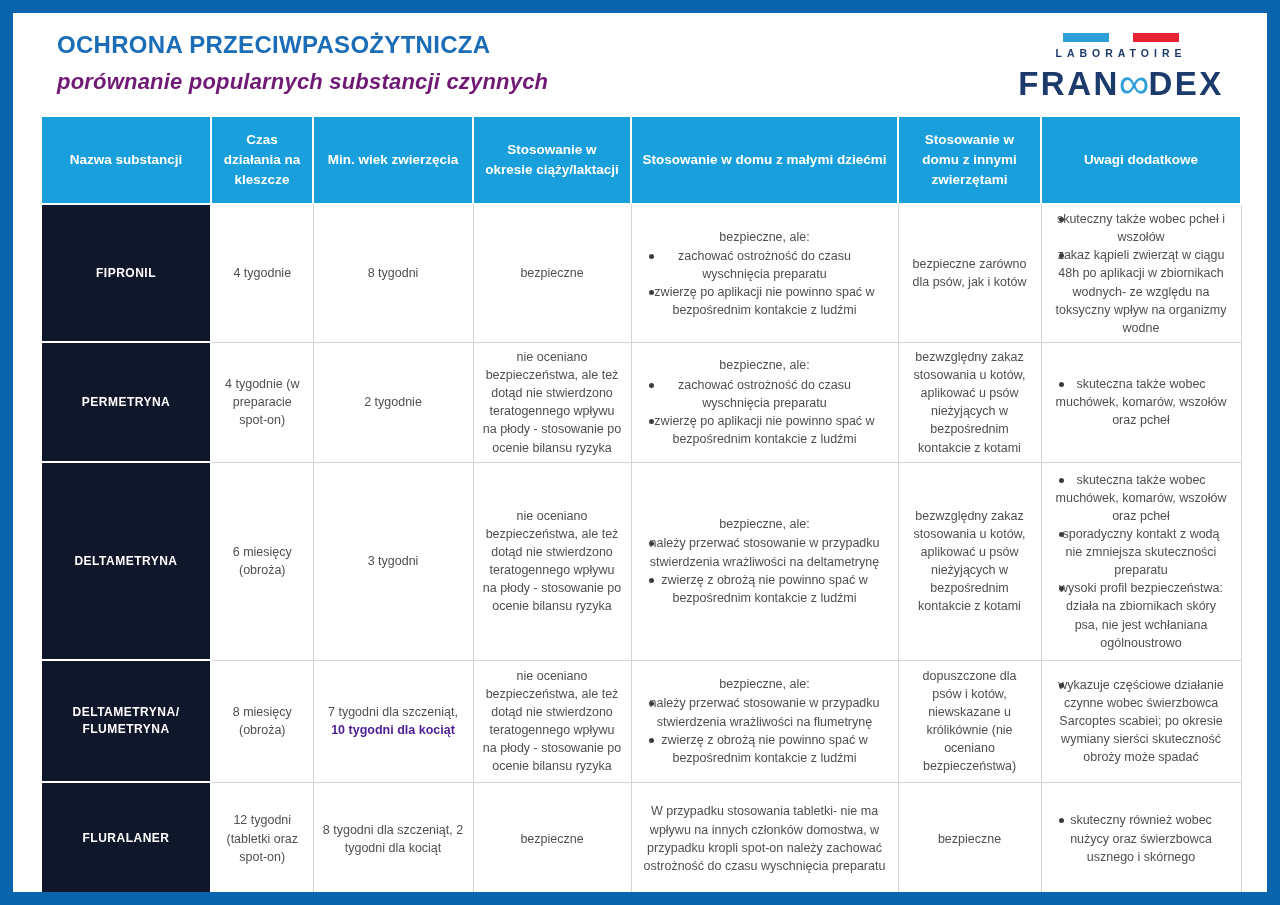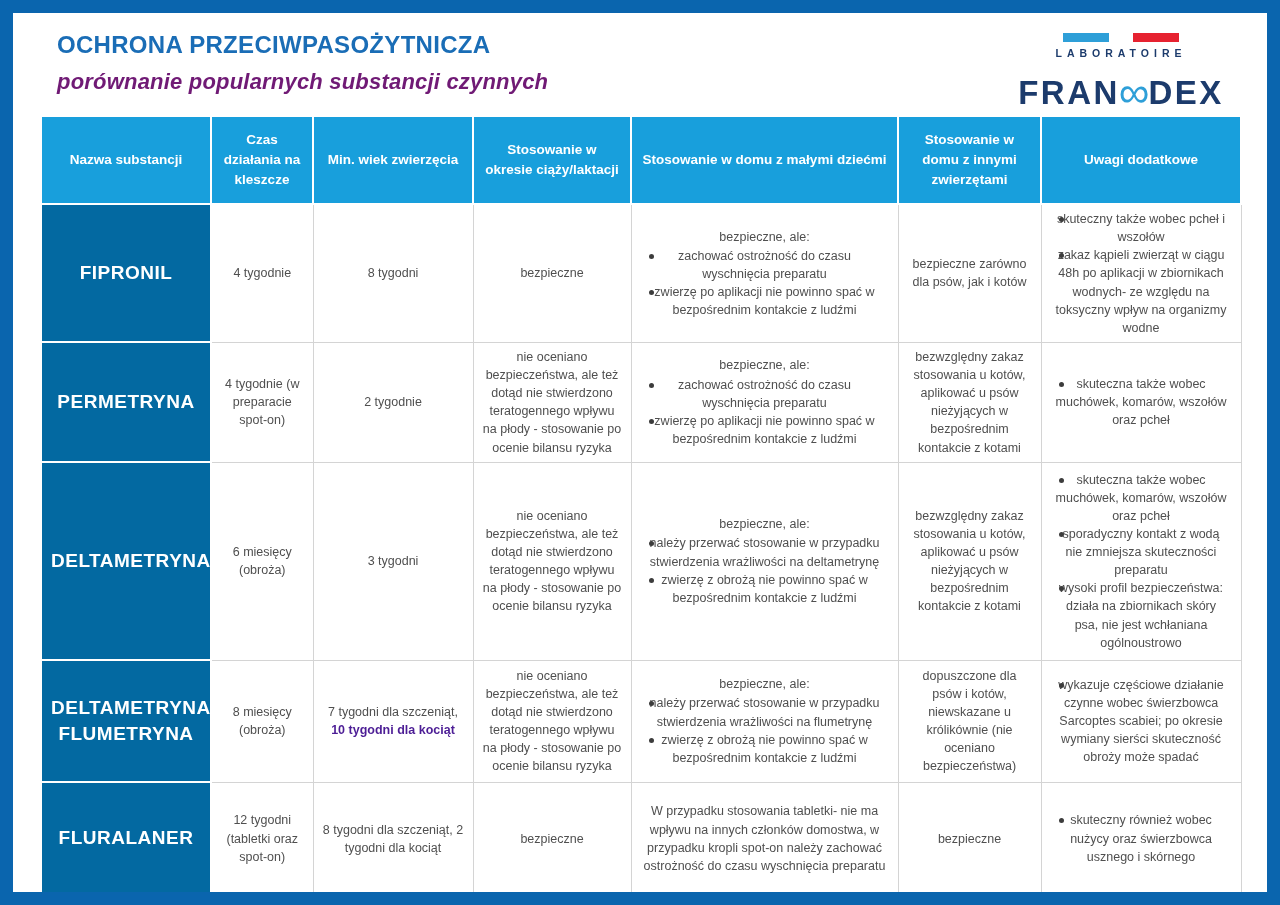--- a/index.html
+++ b/index.html
@@ -18,38 +18,38 @@
   }
   .page-subtitle {
     margin:0; font-size:22px; font-weight:bold; font-style:italic;
     color:#701a75; letter-spacing:0.2px;
   }
   .logo { width:230px; text-align:center; margin-right:4px; margin-top:8px; }
   .flag { display:flex; justify-content:center; gap:24px; }
   .flag .fb { width:46px; height:9px; background:#2e9fd8; }
   .flag .fr { width:46px; height:9px; background:#e62230; }
   .lab { margin-top:5px; font-size:10.5px; font-weight:bold; letter-spacing:5px; color:#1c3b6c; }
-  .brand { margin-top:17px; font-size:33px; font-weight:bold; color:#1c3b6c; line-height:1.05;
+  .brand { margin-top:8px; font-size:33px; font-weight:bold; color:#1c3b6c; line-height:1.05;
            display:flex; justify-content:center; align-items:center; }
   .brand .bt { letter-spacing:2.5px; }
   .brand .inf { color:#2e9fd8; font-size:43px; font-weight:normal; line-height:0; margin:0 -1px; position:relative; top:-1px; }
   
   table { border-collapse:collapse; table-layout:fixed; width:1200px; margin-top:0; }
   col.c1{width:170px} col.c2{width:102px} col.c3{width:160px} col.c4{width:158px}
   col.c5{width:267px} col.c6{width:143px} col.c7{width:200px}
   th {
     background:#189fdc; color:#fff; font-size:13.5px; font-weight:bold;
     border:2px solid #fff; padding:4px 8px; line-height:1.5; vertical-align:middle;
   }
   td {
     border:1px solid #d4d4d4; padding:5px 9px; text-align:center; vertical-align:middle;
     font-size:12.5px; color:#4f4f4f; line-height:1.45;
   }
   td.name {
-    background:#0369a1; color:#fff; font-size:19px; font-weight:bold;
+    background:#0f172a; color:#fff; font-size:12px; font-weight:bold;
     border:2px solid #fff; letter-spacing:0.5px; white-space:pre-line; line-height:1.4;
   }
   tr.hdr { height:88px; }
   tr.r0 { height:137px; } tr.r1 { height:112px; } tr.r2 { height:198px; }
   tr.r3 { height:122px; } tr.r4 { height:113px; }
   .intro { margin-bottom:1px; }
   .bullet { position:relative; padding:0 4px; }
   .bullet .dot {
     position:absolute; left:8px; top:7px; width:5px; height:5px;
     border-radius:50%; background:#3c3c3c;

